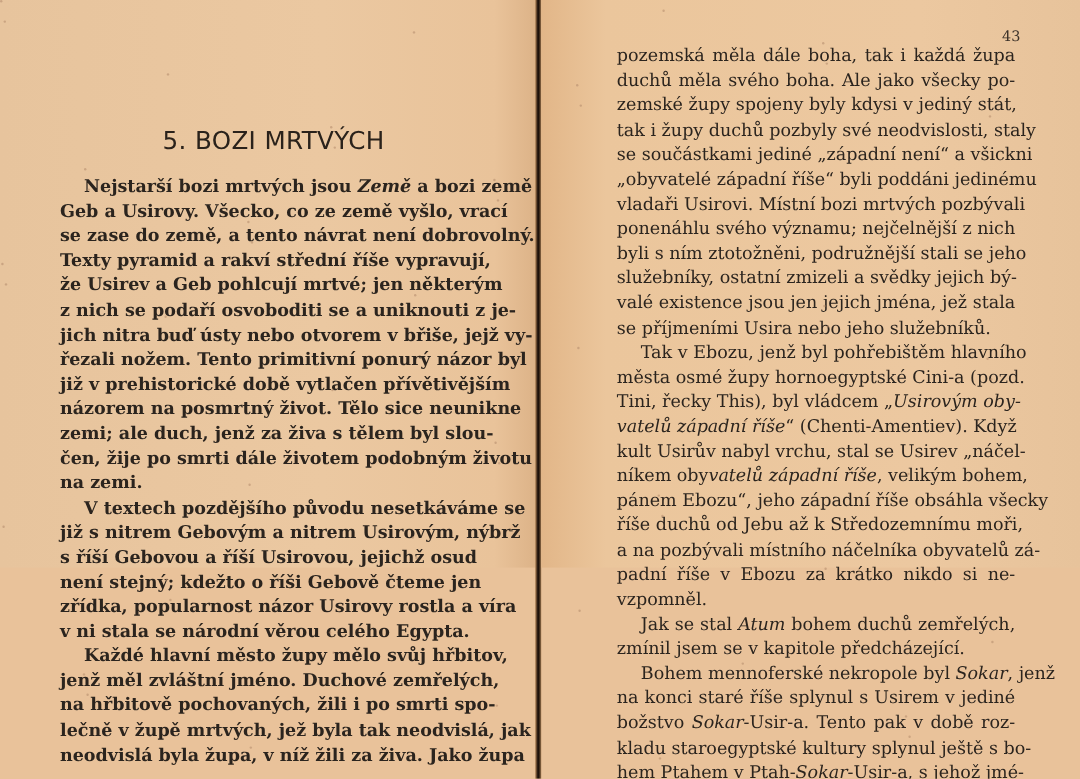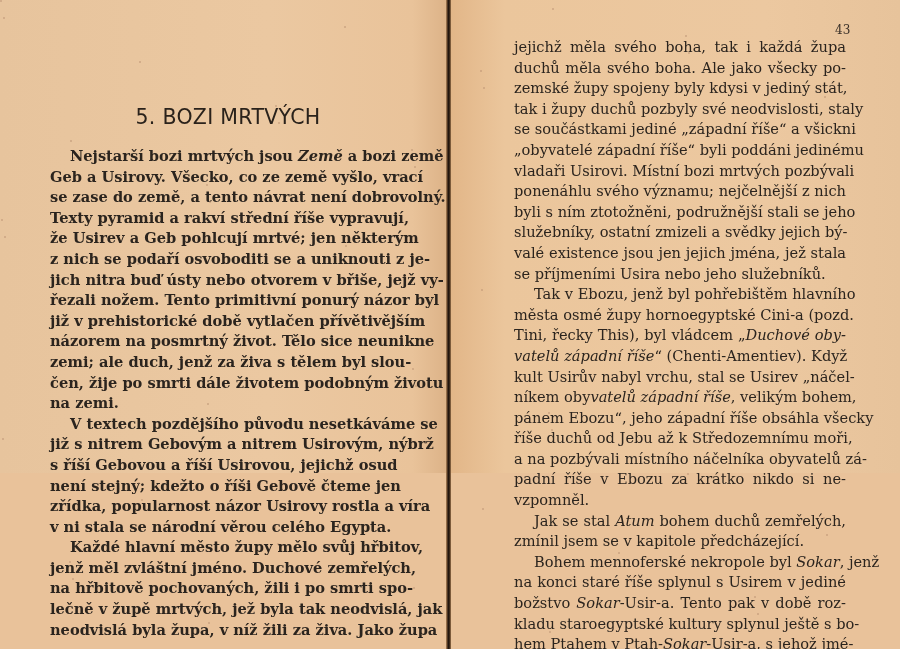--- a/index.html
+++ b/index.html
@@ -91,35 +91,35 @@
         <span class="line">na hřbitově pochovaných, žili i po smrti spo-</span>
         <span class="line">lečně v župě mrtvých, jež byla tak neodvislá, jak</span>
         <span class="line">neodvislá byla župa, v níž žili za živa. Jako župa</span>
       </div>
   </div>
   <div class="gutter"></div>
   <div class="page page-right">
   </div>
   <div class="page-number">43</div>
   <div class="text-block right-text" id="right-text">
-      <span class="line">jejichž měla svého boha, tak i každá župa</span>
+      <span class="line">pozemská měla dále boha, tak i každá župa</span>
       <span class="line">duchů měla svého boha. Ale jako všecky po-</span>
       <span class="line">zemské župy spojeny byly kdysi v jediný stát,</span>
       <span class="line">tak i župy duchů pozbyly své neodvislosti, staly</span>
-      <span class="line">se součástkami jediné „západní říše“ a všickni</span>
+      <span class="line">se součástkami jediné „západní není“ a všickni</span>
       <span class="line">„obyvatelé západní říše“ byli poddáni jedinému</span>
       <span class="line">vladaři Usirovi. Místní bozi mrtvých pozbývali</span>
       <span class="line">ponenáhlu svého významu; nejčelnější z nich</span>
       <span class="line">byli s ním ztotožněni, podružnější stali se jeho</span>
       <span class="line">služebníky, ostatní zmizeli a svědky jejich bý-</span>
       <span class="line">valé existence jsou jen jejich jména, jež stala</span>
       <span class="line last">se příjmeními Usira nebo jeho služebníků.</span>
       <span class="line indent">Tak v Ebozu, jenž byl pohřebištěm hlavního</span>
       <span class="line">města osmé župy hornoegyptské Cini-a (pozd.</span>
-      <span class="line">Tini, řecky This), byl vládcem „<em>Duchové oby-</em></span>
+      <span class="line">Tini, řecky This), byl vládcem „<em>Usirovým oby-</em></span>
       <span class="line"><em>vatelů západní říše</em>“ (Chenti-Amentiev). Když</span>
       <span class="line">kult Usirův nabyl vrchu, stal se Usirev „náčel-</span>
       <span class="line">níkem oby<em>vatelů západní říše</em>, velikým bohem,</span>
       <span class="line">pánem Ebozu“, jeho západní říše obsáhla všecky</span>
       <span class="line">říše duchů od Jebu až k Středozemnímu moři,</span>
       <span class="line">a na pozbývali místního náčelníka obyvatelů zá-</span>
       <span class="line">padní říše v Ebozu za krátko nikdo si ne-</span>
       <span class="line last">vzpomněl.</span>
       <span class="line indent">Jak se stal <em>Atum</em> bohem duchů zemřelých,</span>
       <span class="line last">zmínil jsem se v kapitole předcházející.</span>

